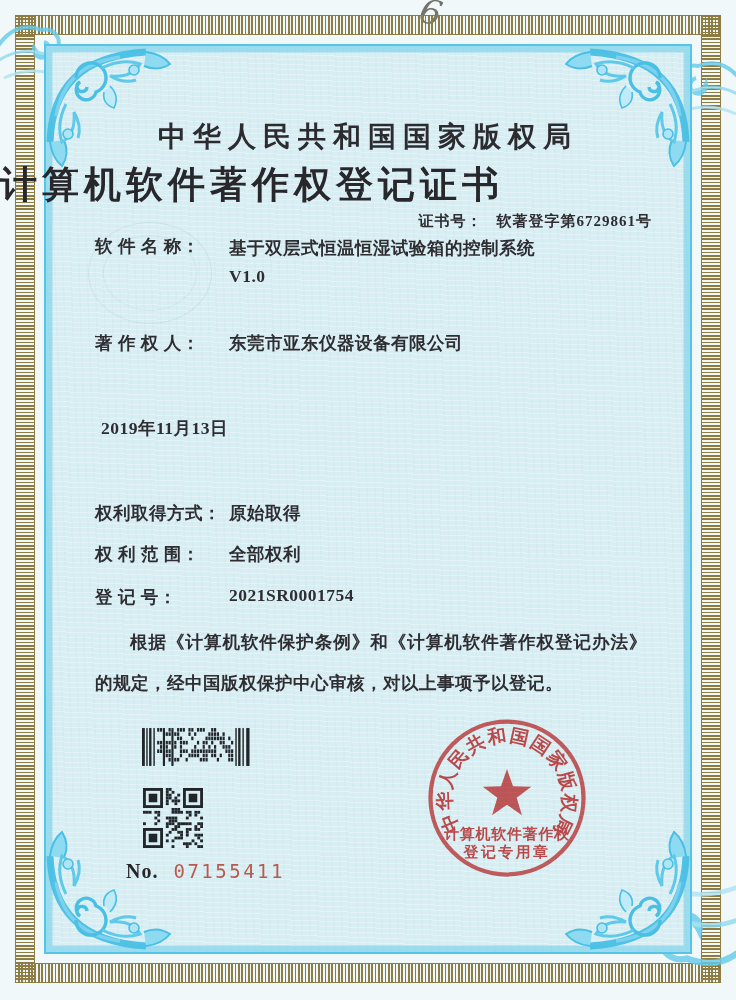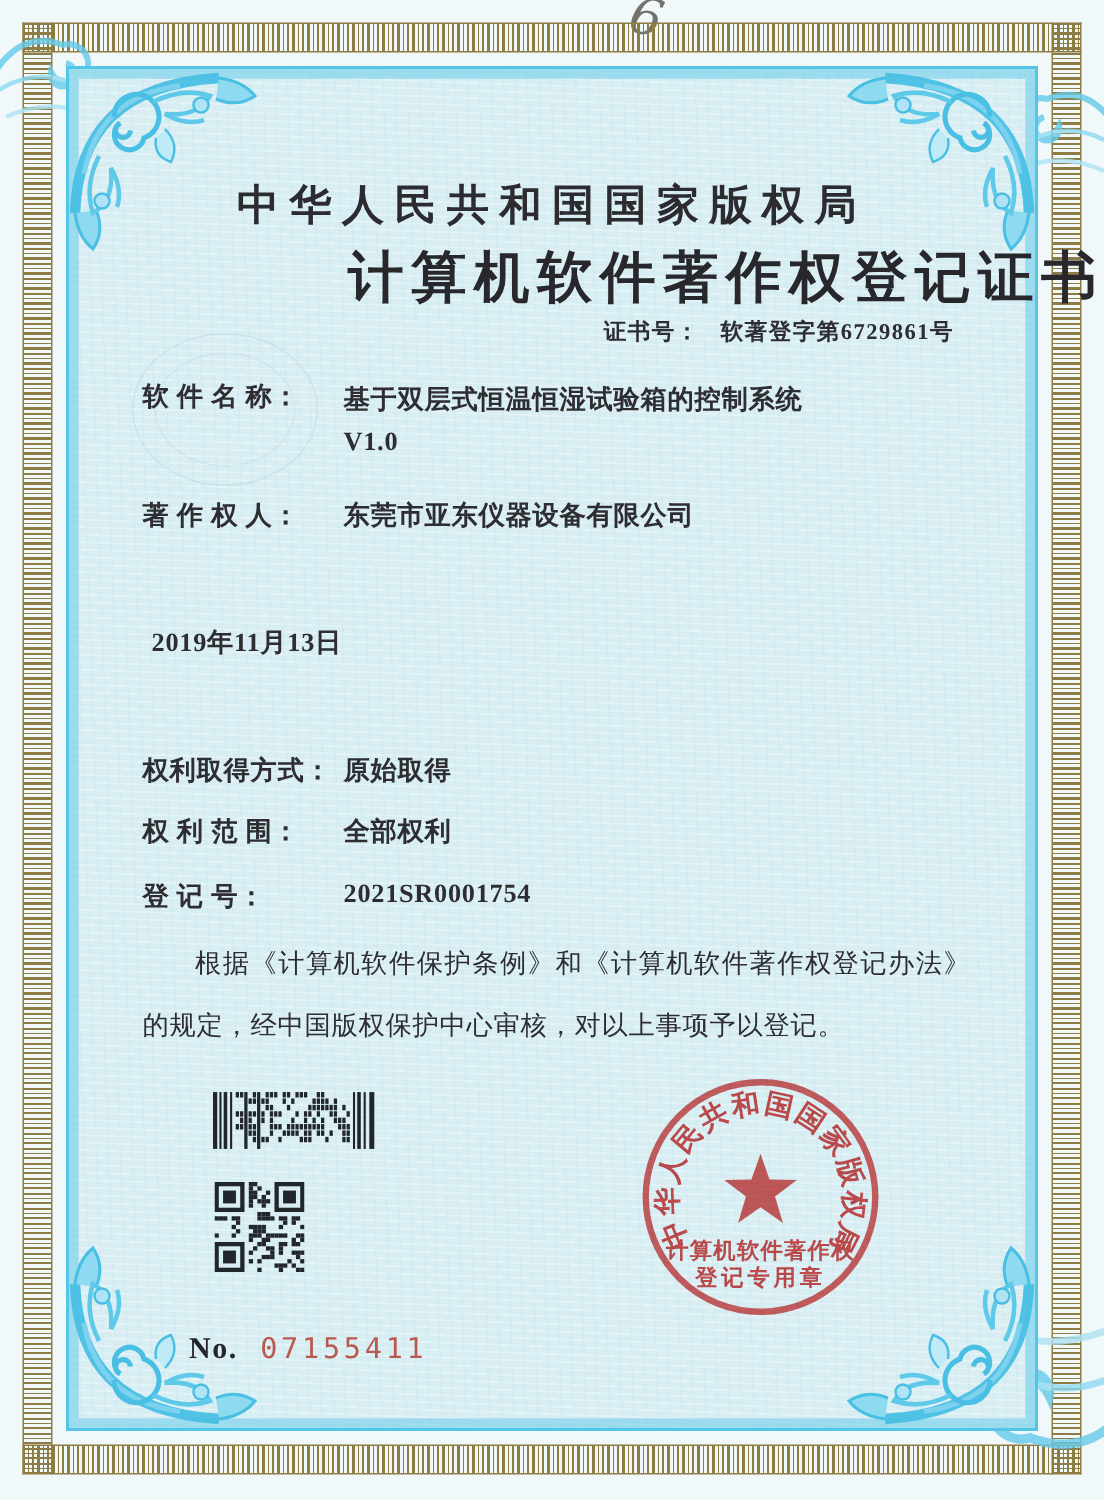--- a/index.html
+++ b/index.html
@@ -44,38 +44,38 @@
   .corner.tr{right:46px; top:46px; transform:scaleX(-1);}
   .corner.bl{left:46px; bottom:48px; transform:scaleY(-1);}
   .corner.br{right:46px; bottom:48px; transform:scale(-1,-1);}
   .margin-swirl{position:absolute; pointer-events:none; opacity:.8;}
   
   .authority{
     position:absolute; left:0; right:0; top:118px; text-align:center;
     font-size:28px; font-weight:700; letter-spacing:7px; color:#2c2c30;
   }
   .cert-title{
-    position:absolute; left:0; right:0; top:160px; text-align:right;
+    position:absolute; left:0; right:0; top:160px; text-align:left;
     font-size:37px; font-weight:700; letter-spacing:5px; color:#28282c;
   }
   .certno{
-    position:absolute; right:100px; top:212px;
+    position:absolute; right:84px; top:212px;
     font-size:15px; font-weight:700; letter-spacing:1px;
   }
   .certno .val{margin-left:14px;}
   .field{position:absolute; left:95px; display:flex; font-size:17.5px; font-weight:700; letter-spacing:.5px;}
   .field .lab{width:128px; flex:0 0 auto;}
   .field .val{margin-left:6px;}
   .val-block{margin-left:6px; line-height:28px;}
   .statement{
     position:absolute; left:95px; top:622px; width:552px;
-    font-size:17.5px; font-weight:400; line-height:41px;
+    font-size:17.5px; font-weight:700; line-height:41px;
     text-align:justify; text-indent:2em; letter-spacing:.5px;
   }
-  .noline{position:absolute; left:126px; top:888px; font-size:20px;}
+  .noline{position:absolute; left:126px; top:860px; font-size:20px;}
   .noline .no-label{font-weight:700; color:#26262a; letter-spacing:1px;}
   .noline .no-value{
     font-family:"DejaVu Sans Mono","Liberation Mono",monospace;
     font-size:19px; color:#b95a50; letter-spacing:2.5px; margin-left:10px;
   }
   .regdate{position:absolute; left:443px; top:863px; font-size:20.5px; font-weight:700; letter-spacing:1px; color:#1e1e22;}
   .seal{position:absolute; left:422px; top:713px; width:170px; height:170px; mix-blend-mode:multiply; opacity:.93;}
   .barcode{position:absolute; left:142px; top:728px; width:108px; height:38px;}
   .qrcode{position:absolute; left:143px; top:788px; width:60px; height:60px;}
   .pencil{
@@ -151,21 +151,21 @@
     </svg>
 
   <div class="watermark"></div>
 
   <div class="authority">中华人民共和国国家版权局</div>
   <div class="cert-title">计算机软件著作权登记证书</div>
   <div class="certno">
     <span>证书号：</span><span class="val">软著登字第6729861号</span>
   </div>
 
-  <div class="field" style="top:252px;">
+  <div class="field" style="top:234px;">
     <span class="lab">软 件 名 称：</span>
     <div class="val-block">
       <div>基于双层式恒温恒湿试验箱的控制系统</div>
       <div>V1.0</div>
     </div>
   </div>
   <div class="field" style="top:331px;">
     <span class="lab">著 作 权 人：</span>
     <span class="val">东莞市亚东仪器设备有限公司</span>
   </div>

